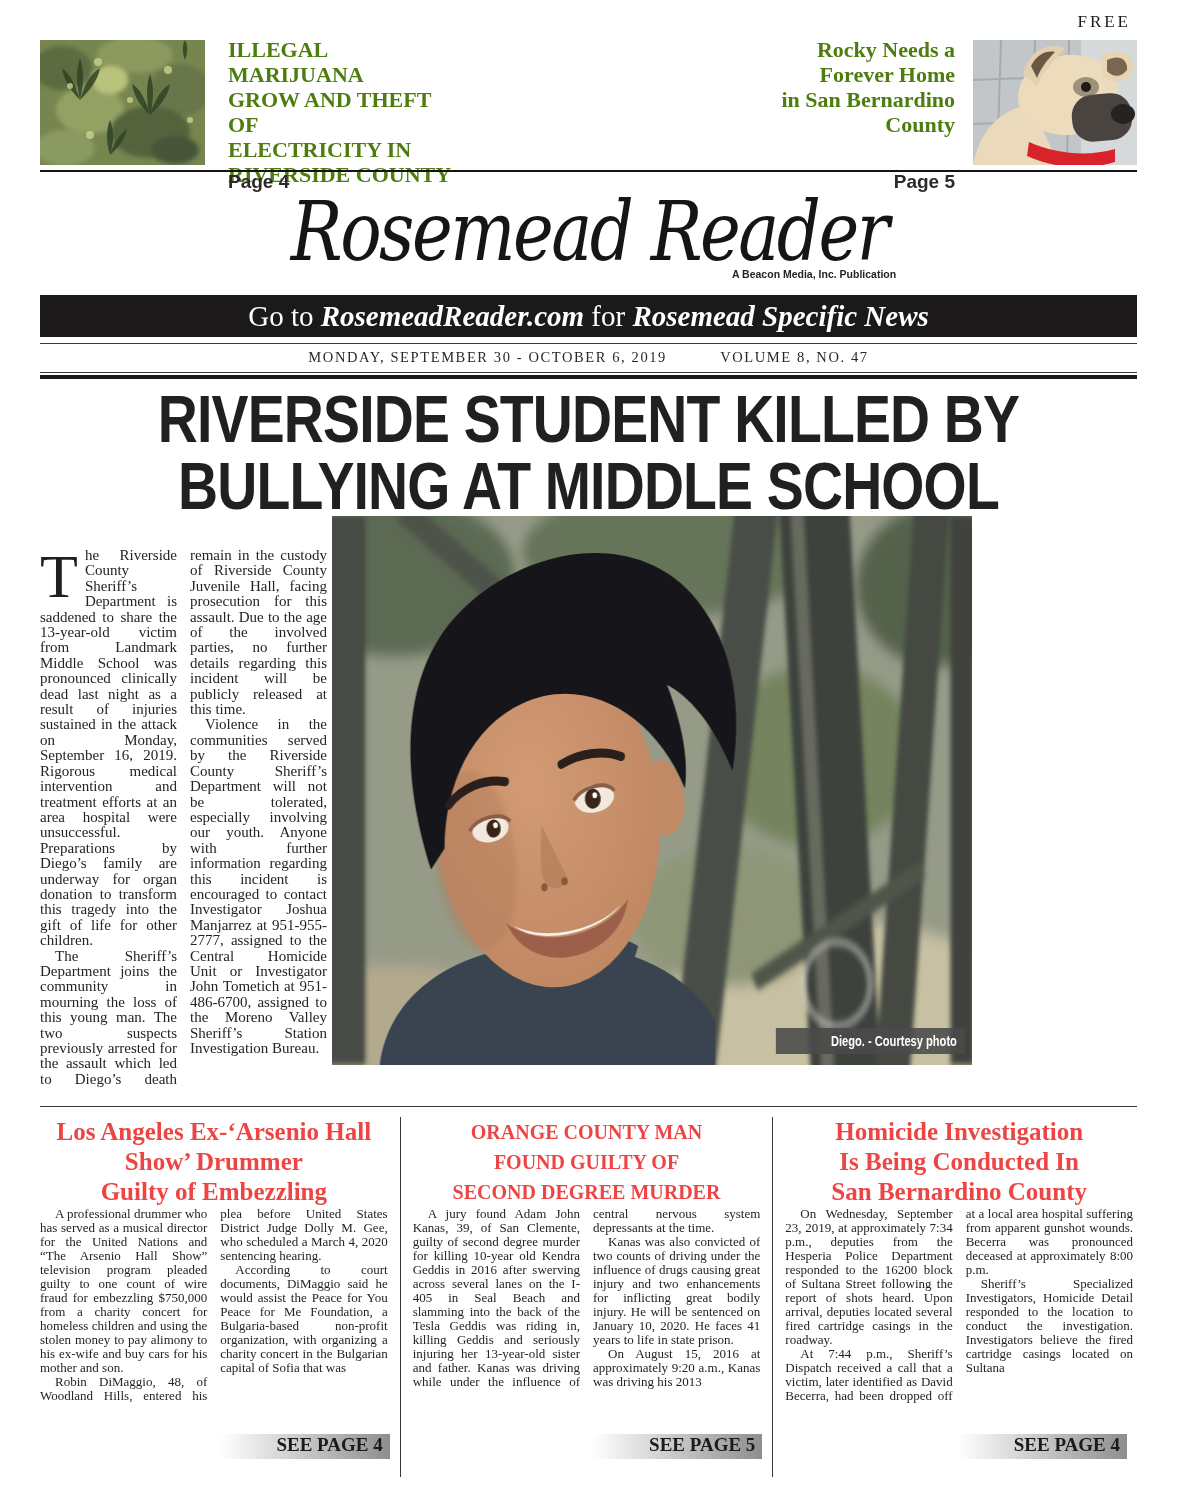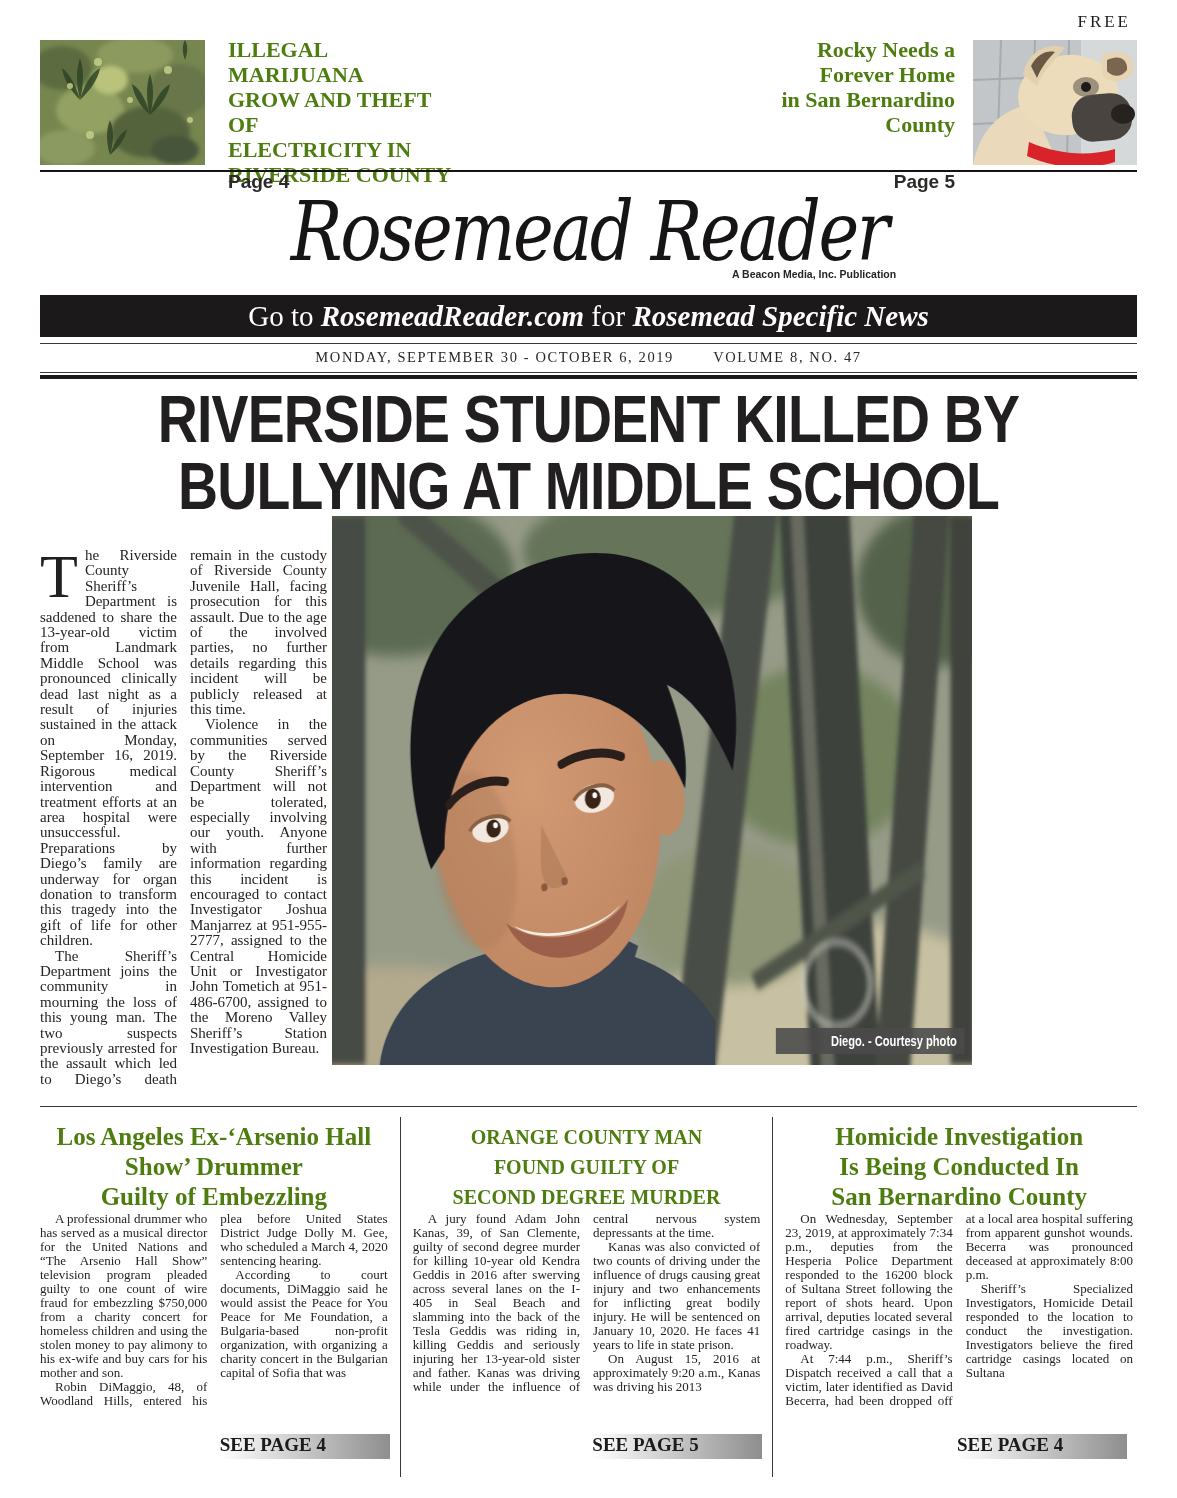--- a/index.html
+++ b/index.html
@@ -36,21 +36,21 @@
   
   .banner{position:absolute;left:40px;right:40px;top:295px;height:42px;background:#1b191a;
         color:#fff;text-align:center;line-height:42px;font-size:29px;
         font-family:"Liberation Serif",serif;}
   .banner .bi{font-weight:700;font-style:italic;}
 
   
   .dateline{position:absolute;left:40px;right:40px;top:343px;border-top:1px solid #3a3738;
         border-bottom:1px solid #3a3738;text-align:center;padding:5px 0 6px;
         font-size:14.5px;letter-spacing:1.6px;color:#2a2726;}
-  .dateline span{margin:0 17px;}
+  .dateline span{margin:0 24px;}
   .thick-rule{position:absolute;left:40px;right:40px;top:375px;height:4px;background:#1b191a;}
 
   
   .lead-headline{position:absolute;left:0;right:0;top:386px;text-align:center;
         font-family:"Liberation Sans",sans-serif;font-weight:800;font-size:66px;
         line-height:67px;letter-spacing:-1px;color:#221f20;transform:scaleX(0.84);
         white-space:pre-line;}
 
   
   .lead-cols{position:absolute;left:40px;top:548px;width:287px;height:552px;
@@ -67,27 +67,27 @@
   .section-rule{position:absolute;left:40px;right:40px;top:1106px;height:0;
         border-top:1px solid #3a3738;}
 
   
   .bottom{position:absolute;left:40px;right:40px;top:1117px;height:360px;display:flex;}
   .article{position:relative;flex:1 1 0;padding:0 12px;}
   .article.first{padding-left:0;}
   .article.last{padding-right:4px;}
   .article + .article{border-left:1px solid #3a3738;}
   .art-hl{font-family:"Liberation Serif",serif;font-weight:700;text-align:center;
-        font-size:25px;line-height:30px;color:#4d7c0f;margin-top:5px;white-space:pre-line;}
+        font-size:25px;line-height:30px;color:#ef4444;white-space:pre-line;}
   .art-hl.caps{font-size:20px;}
   .art-body{margin-top:0;height:196px;column-count:2;column-gap:13px;column-fill:auto;
         font-size:13px;line-height:14px;text-align:justify;hyphens:auto;overflow:hidden;}
   .art-body p{margin:0;text-indent:15px;}
   .see-page{position:absolute;right:10px;bottom:18px;width:170px;height:25px;
-        line-height:25px;padding-right:7px;box-sizing:border-box;
+        line-height:25px;text-align:right;padding-right:7px;box-sizing:border-box;
         font:700 19px "Liberation Serif",serif;color:#1d1a1b;
         background:linear-gradient(90deg,rgba(250,250,250,0) 0%,#d8d8d8 35%,#8e8e8e 100%);}
 </style>
 </head>
 <body>
 
 <div class="page">
 
   <div class="free">FREE</div>
 

